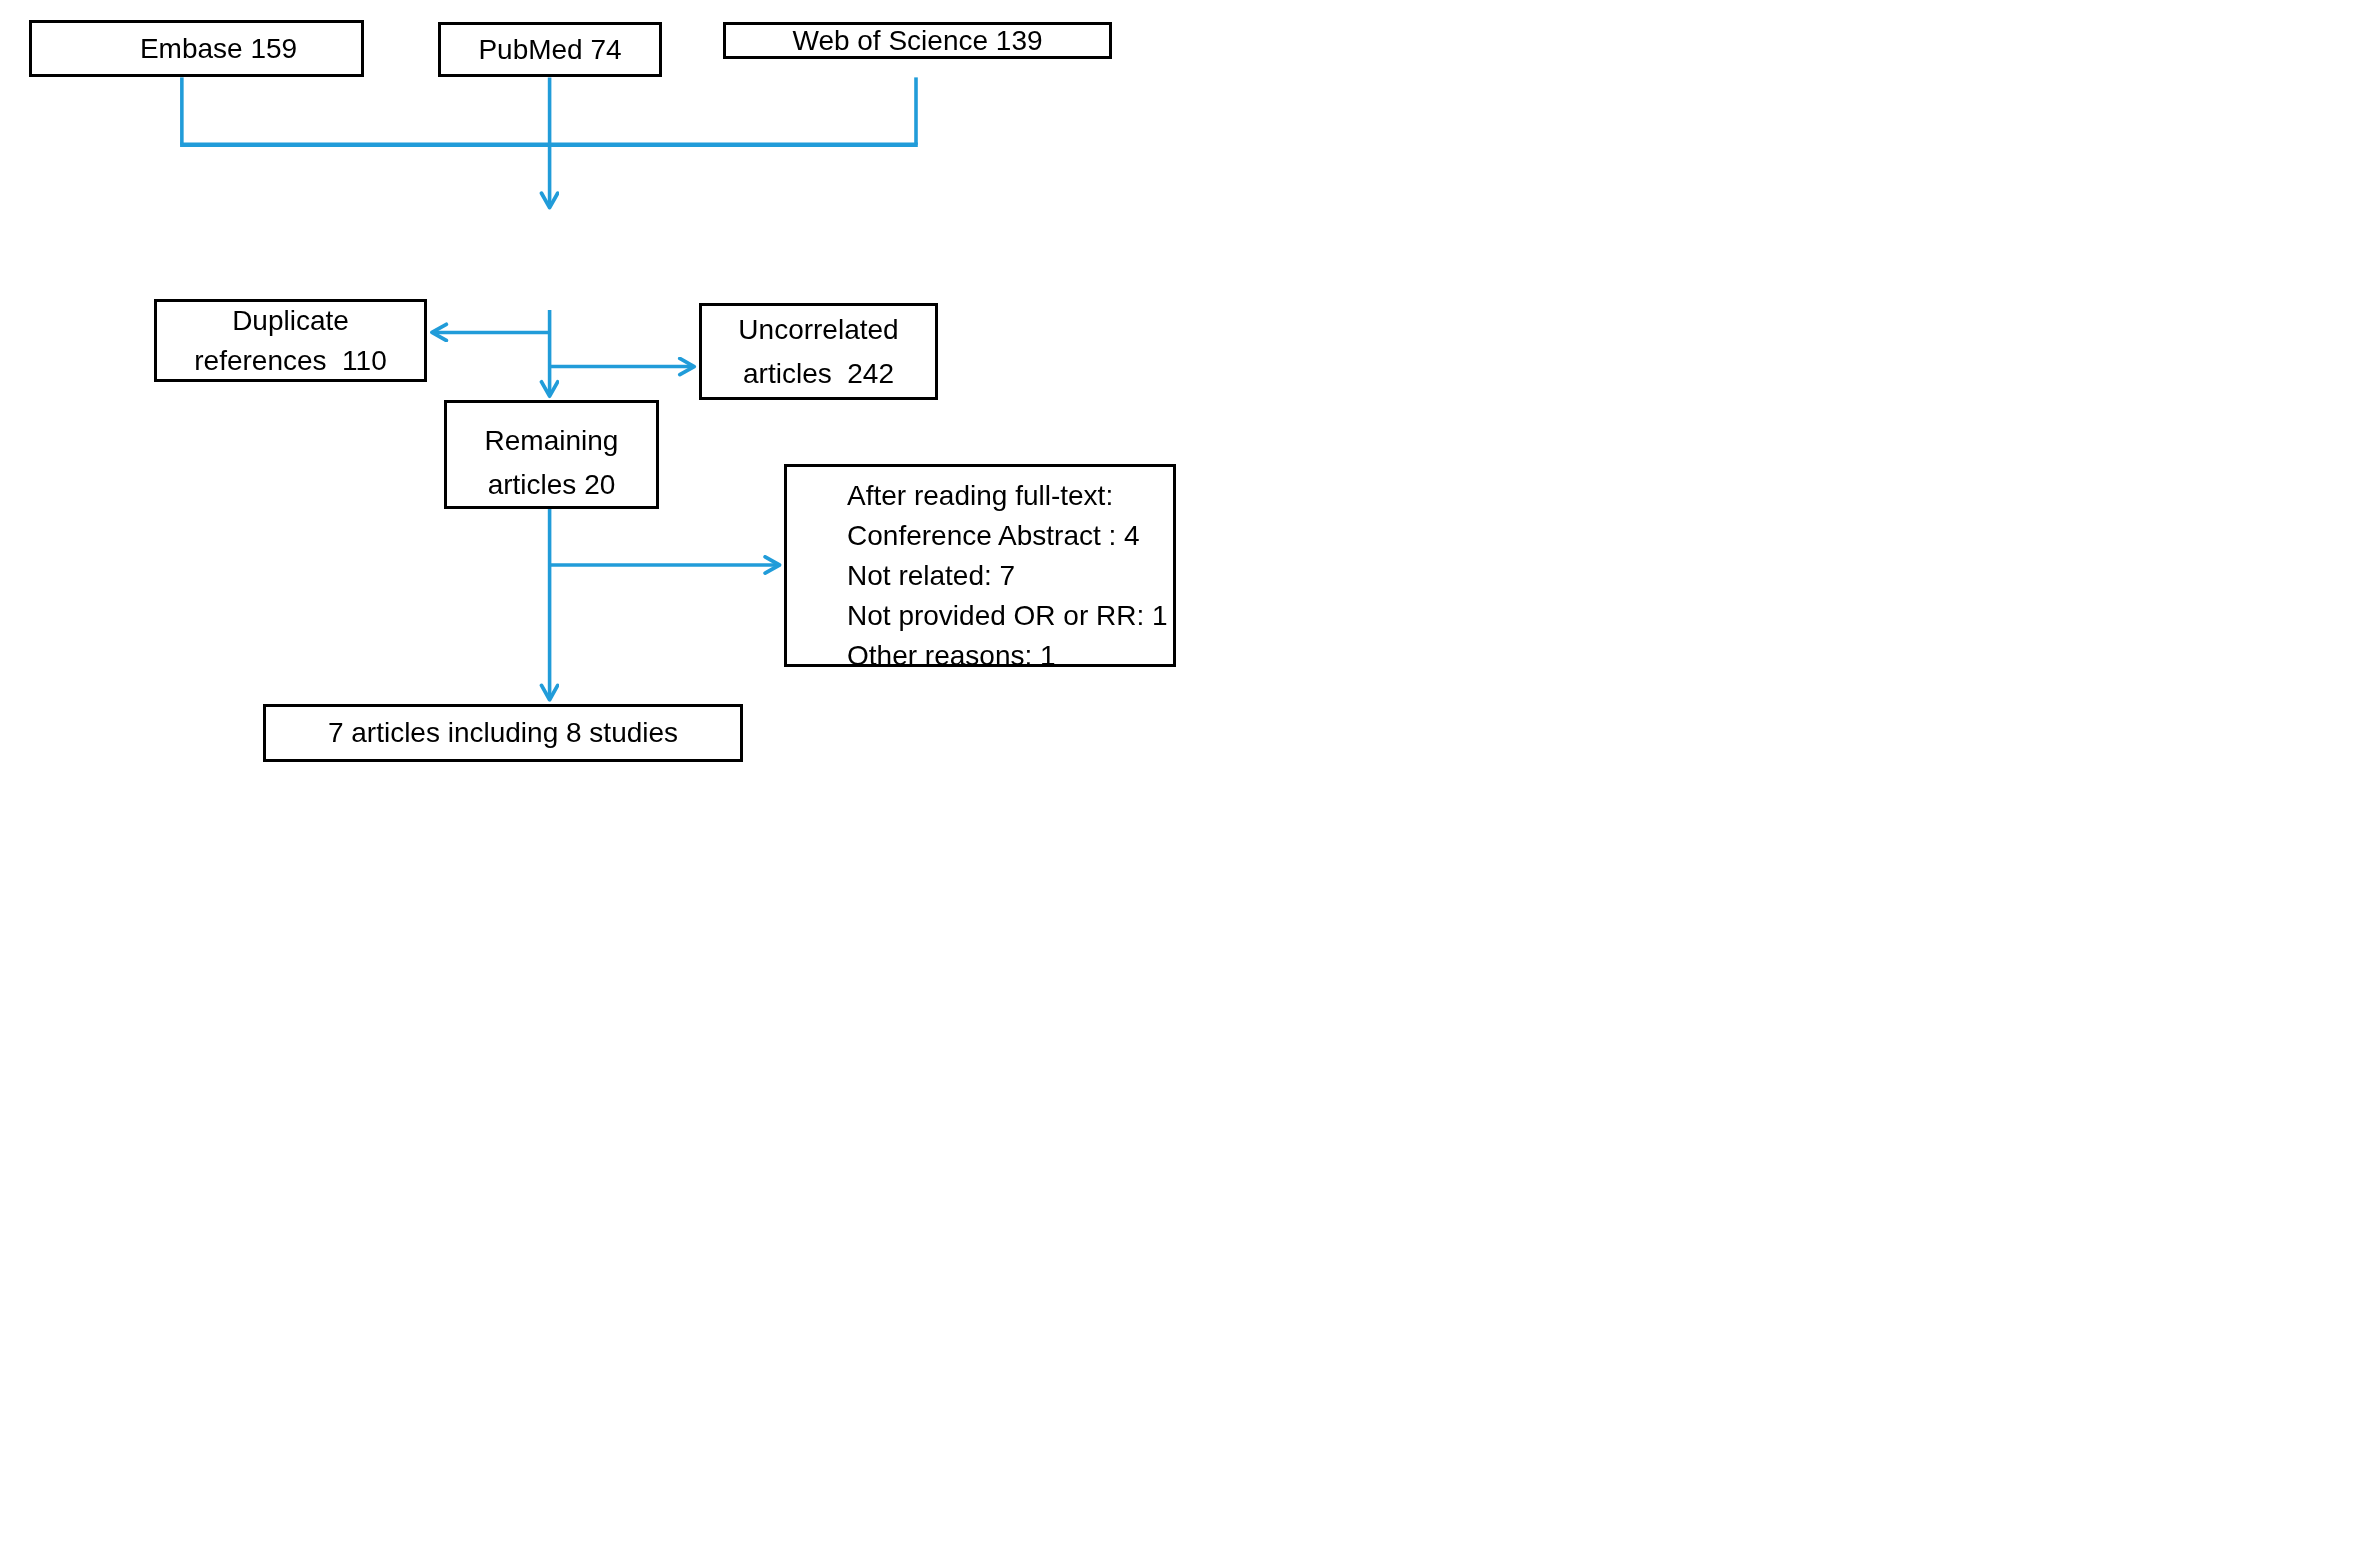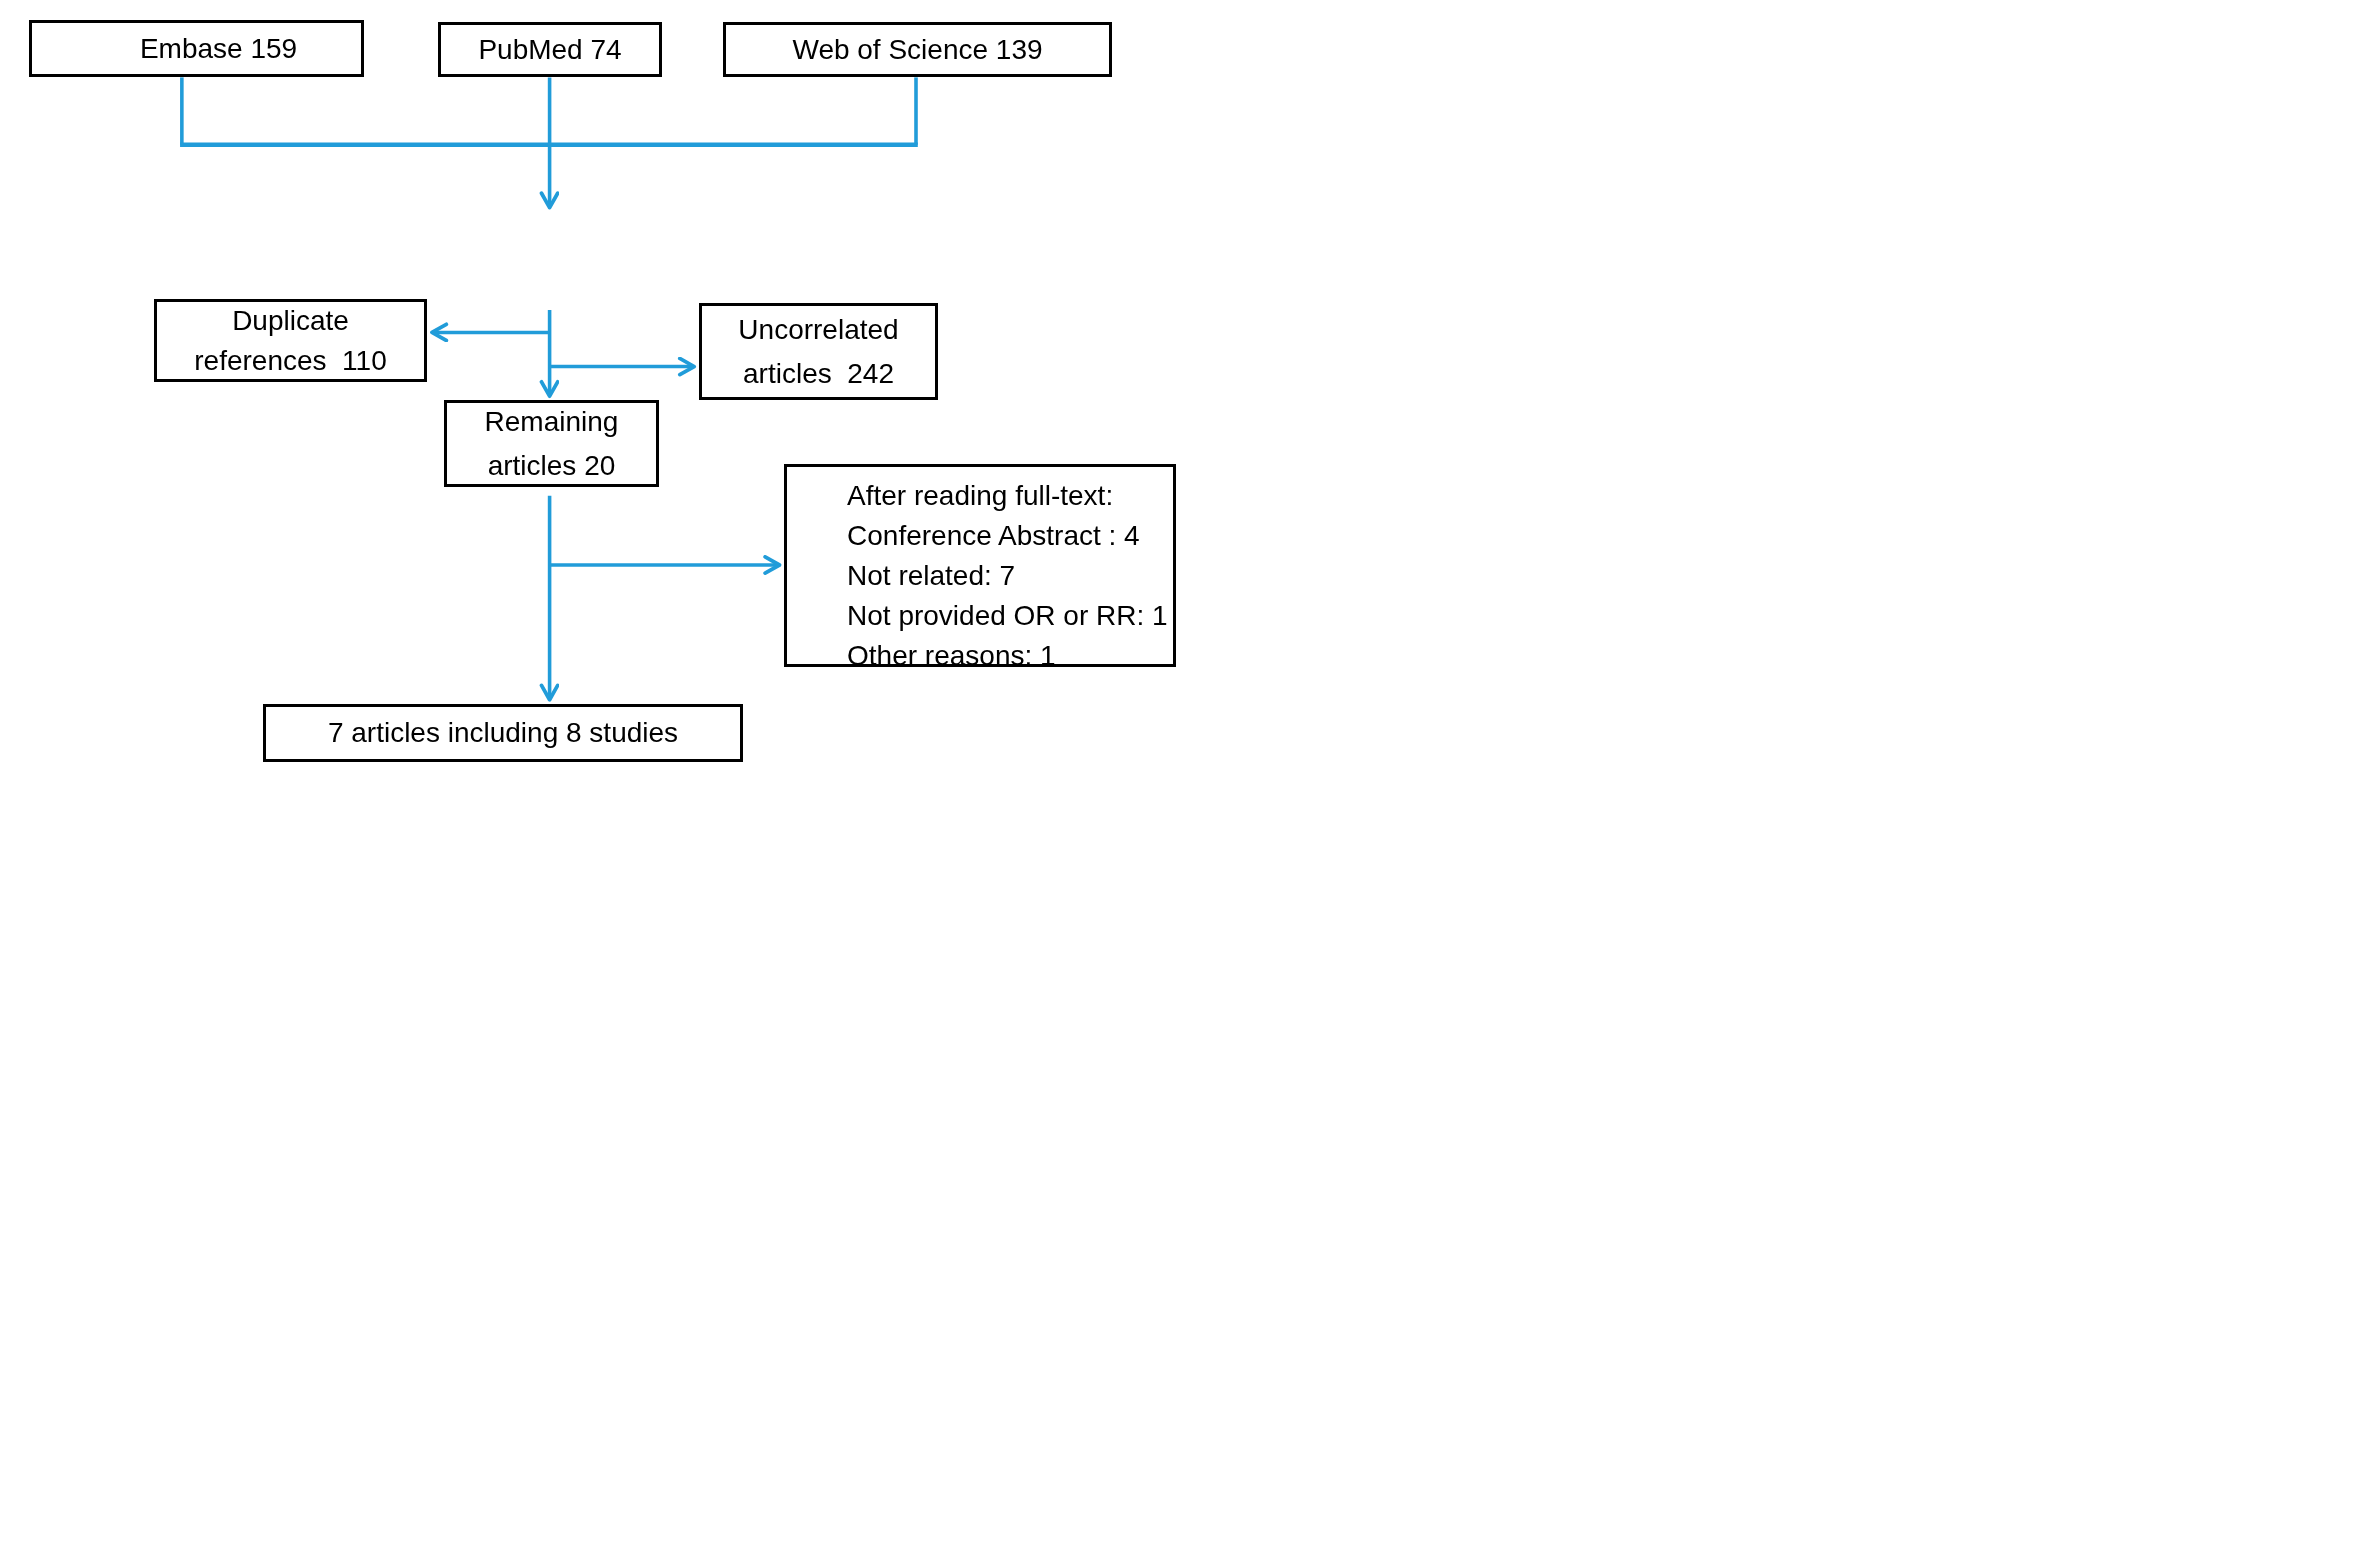--- a/index.html
+++ b/index.html
@@ -41,26 +41,26 @@
   }
   .node .label {
     white-space: pre-wrap;
     font-size: 28px;
     line-height: 1.55;
     color: var(--text-color, #000000);
   }
   
   .n-embase       { left: 29px;  top: 20px;  width: 335px; height: 57px; padding-left: 44px;  }
   .n-pubmed       { left: 438px; top: 22.4px;  width: 224px; height: 55px;  }
-  .n-wos          { left: 723px; top: 22.4px;  width: 389px; height: 55px;  }
+  .n-wos          { left: 723px; top: 22.4px;  width: 389px; height: 37px;  }
   .n-total        { left: 444px; top: 211px; width: 210px; height: 98px; }
   .n-duplicate    { left: 154px; top: 299px; width: 273px; height: 83px;  }
   .n-duplicate .label { line-height: 1.42; }
   .n-uncorrelated { left: 699px; top: 303px; width: 239px; height: 97px; }
-  .n-remaining    { left: 444px; top: 400px; width: 215px; height: 87px; }
+  .n-remaining    { left: 444px; top: 400px; width: 215px; height: 109px; align-items: flex-end; }
   .n-exclusions   { left: 784px; top: 464px; width: 392px; height: 203px;
                     align-items: flex-start; justify-content: flex-end;
                     text-align: left; padding: 9px 5.4px 5.4px 21.5px; }
   .n-exclusions .excl-line {
     font-size: 28px;
     line-height: 40px;
     white-space: pre-wrap;
   }
   .n-final        { left: 263px; top: 704px; width: 480px; height: 58px;  }
 </style>

